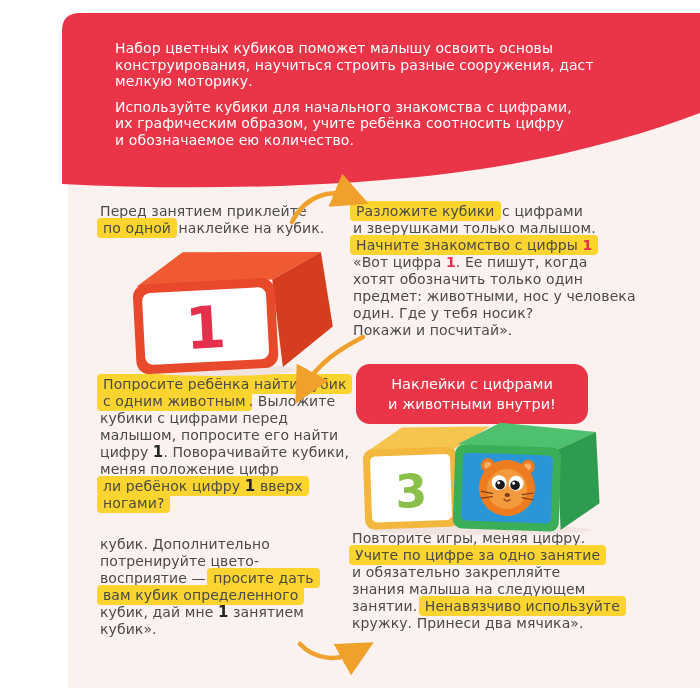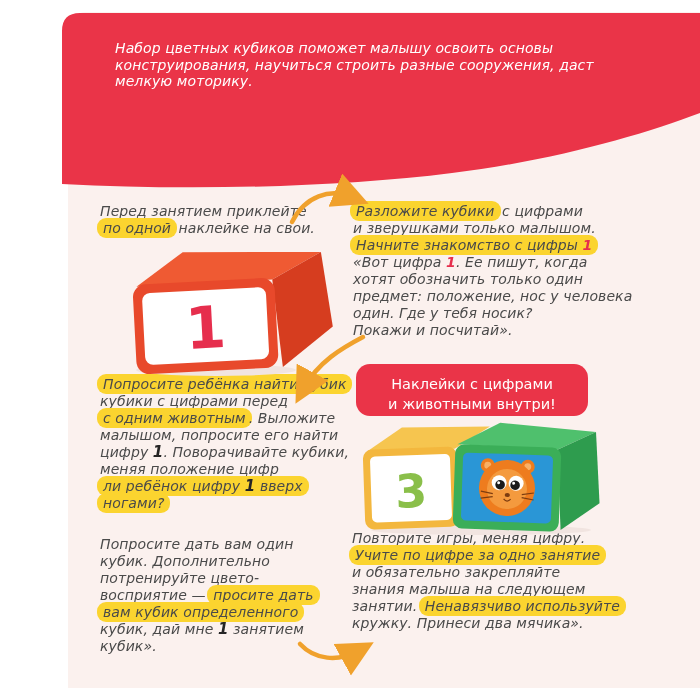--- a/index.html
+++ b/index.html
@@ -7,73 +7,77 @@
     --text:#4a4a4a; --numred:#e62e4d; --card:#fbf1ee;
   }
   *{margin:0;padding:0;box-sizing:border-box;}
   body{width:700px;height:700px;background:#fff;font-family:"DejaVu Sans",sans-serif;overflow:hidden;}
   .page{position:relative;width:700px;height:700px;background:#fff;}
   .card{position:absolute;left:68px;top:12px;right:0;bottom:12px;background:var(--card);border-top-left-radius:18px;}
   .header-svg{position:absolute;left:62px;top:13px;}
   .intro{position:absolute;left:115px;top:40px;width:540px;color:#fff;font-size:14px;line-height:16.5px;letter-spacing:.1px;}
   .intro .p2{margin-top:9px;}
   .tblock{position:absolute;font-size:14px;line-height:17px;color:var(--text);letter-spacing:.1px;}
-  .line{white-space:nowrap;font-style:italic;}
-  .hl{background:var(--highlight);border-radius:9px;padding:2px 6px;margin:4px -3px;}
+  .line{white-space:nowrap;}
+  .hl{background:var(--highlight);border-radius:4px;padding:2px 6px;margin:4px -3px;}
   .red{color:var(--numred);font-weight:bold;}
   .bold{color:#252525;font-weight:bold;font-size:15px;}
-  .badge{position:absolute;left:356px;top:364px;width:232px;height:52px;background:var(--accent);
+  .badge{position:absolute;left:356px;top:364px;width:232px;height:60px;background:var(--accent);
          border-radius:14px;color:#fff;font-size:14.5px;line-height:20px;text-align:center;padding-top:10px;}
   .overlay{position:absolute;left:0;top:0;pointer-events:none;}
   svg text{font-family:"DejaVu Sans",sans-serif;font-weight:bold;}
 </style>
 </head>
 <body>
 
 <div class="page">
   <div class="card"></div>
 
   <svg class="header-svg" width="638" height="190" viewBox="0 0 638 190">
     <path d="M18,0 H638 V100 C580,122 490,148 390,160 C280,174 130,178 0,171 L0,18 Q0,0 18,0 Z" fill="#ea3448"></path>
   </svg>
 
   <div class="intro">
     <div class="p1">
         <div class="line"><span>Набор цветных кубиков поможет малышу освоить основы</span></div>
         <div class="line"><span>конструирования, научиться строить разные сооружения, даст</span></div>
         <div class="line"><span>мелкую моторику.</span></div>
       </div>
+    <div class="p2">
+        <div class="line"><span>Используйте кубики для начального знакомства с цифрами,</span></div>
+        <div class="line"><span>их графическим образом, учите ребёнка соотносить цифру</span></div>
+        <div class="line"><span>и обозначаемое ею количество.</span></div>
+      </div>
   </div>
 
   <div class="tblock" style="left:100px;top:203px;">
       <div class="line"><span>Перед занятием приклейте</span></div>
-      <div class="line"><span class="hl"><span>по одной</span></span><span> наклейке на свои.</span></div>
+      <div class="line"><span class="hl"><span>по одной</span></span><span> наклейке на кубик.</span></div>
     </div>
   <div class="tblock" style="left:353px;top:203px;">
       <div class="line"><span class="hl"><span>Разложите кубики</span></span><span> с цифрами</span></div>
       <div class="line"><span>и зверушками только малышом.</span></div>
       <div class="line"><span class="hl"><span>Начните знакомство с цифры </span><span class="red">1</span></span></div>
       <div class="line"><span>«Вот цифра </span><span class="red">1</span><span>. Ее пишут, когда</span></div>
       <div class="line"><span>хотят обозначить только один</span></div>
-      <div class="line"><span>предмет: положение, нос у человека</span></div>
+      <div class="line"><span>предмет: животными, нос у человека</span></div>
       <div class="line"><span>один. Где у тебя носик?</span></div>
       <div class="line"><span>Покажи и посчитай».</span></div>
     </div>
   <div class="tblock" style="left:100px;top:376px;">
       <div class="line"><span class="hl"><span>Попросите ребёнка найти кубик</span></span></div>
+      <div class="line"><span class="hl"><span>с одним животным</span></span><span>. Выложите</span></div>
       <div class="line"><span>кубики с цифрами перед</span></div>
-      <div class="line"><span class="hl"><span>с одним животным</span></span><span>. Выложите</span></div>
       <div class="line"><span>малышом, попросите его найти</span></div>
       <div class="line"><span>цифру </span><span class="bold">1</span><span>. Поворачивайте кубики,</span></div>
       <div class="line"><span>меняя положение цифр</span></div>
       <div class="line"><span class="hl"><span>ли ребёнок цифру </span><span class="bold">1</span><span> вверх</span></span></div>
       <div class="line"><span class="hl"><span>ногами?</span></span></div>
     </div>
   <div class="tblock" style="left:100px;top:536px;">
-      <div class="line"><span>Попросите дать вам один</span></div>
       <div class="line"><span>кубик. Дополнительно</span></div>
       <div class="line"><span>потренируйте цвето-</span></div>
       <div class="line"><span>восприятие — </span><span class="hl"><span>просите дать</span></span></div>
       <div class="line"><span class="hl"><span>вам кубик определенного</span></span></div>
       <div class="line"><span>кубик, дай мне </span><span class="bold">1</span><span> занятием</span></div>
       <div class="line"><span>кубик».</span></div>
     </div>
   <div class="tblock" style="left:352px;top:530px;">
       <div class="line"><span>Повторите игры, меняя цифру.</span></div>
       <div class="line"><span class="hl"><span>Учите по цифре за одно занятие</span></span></div>

